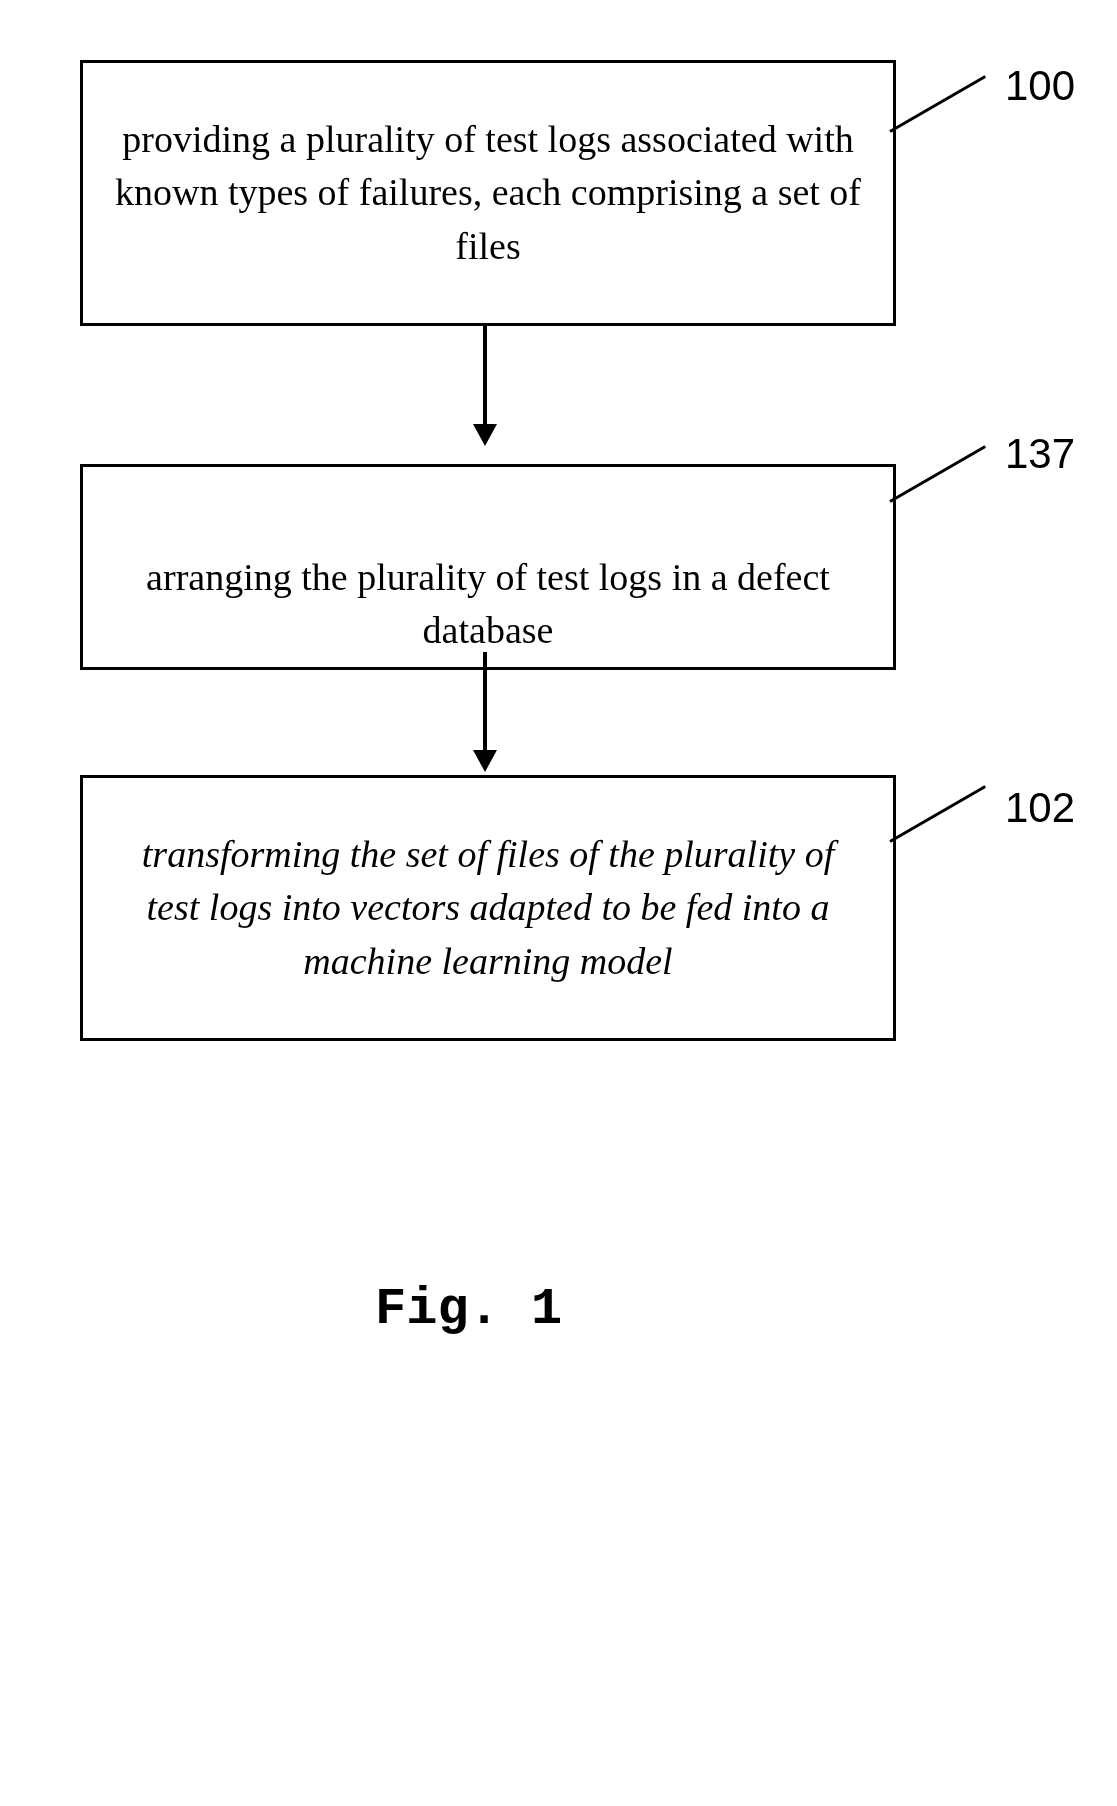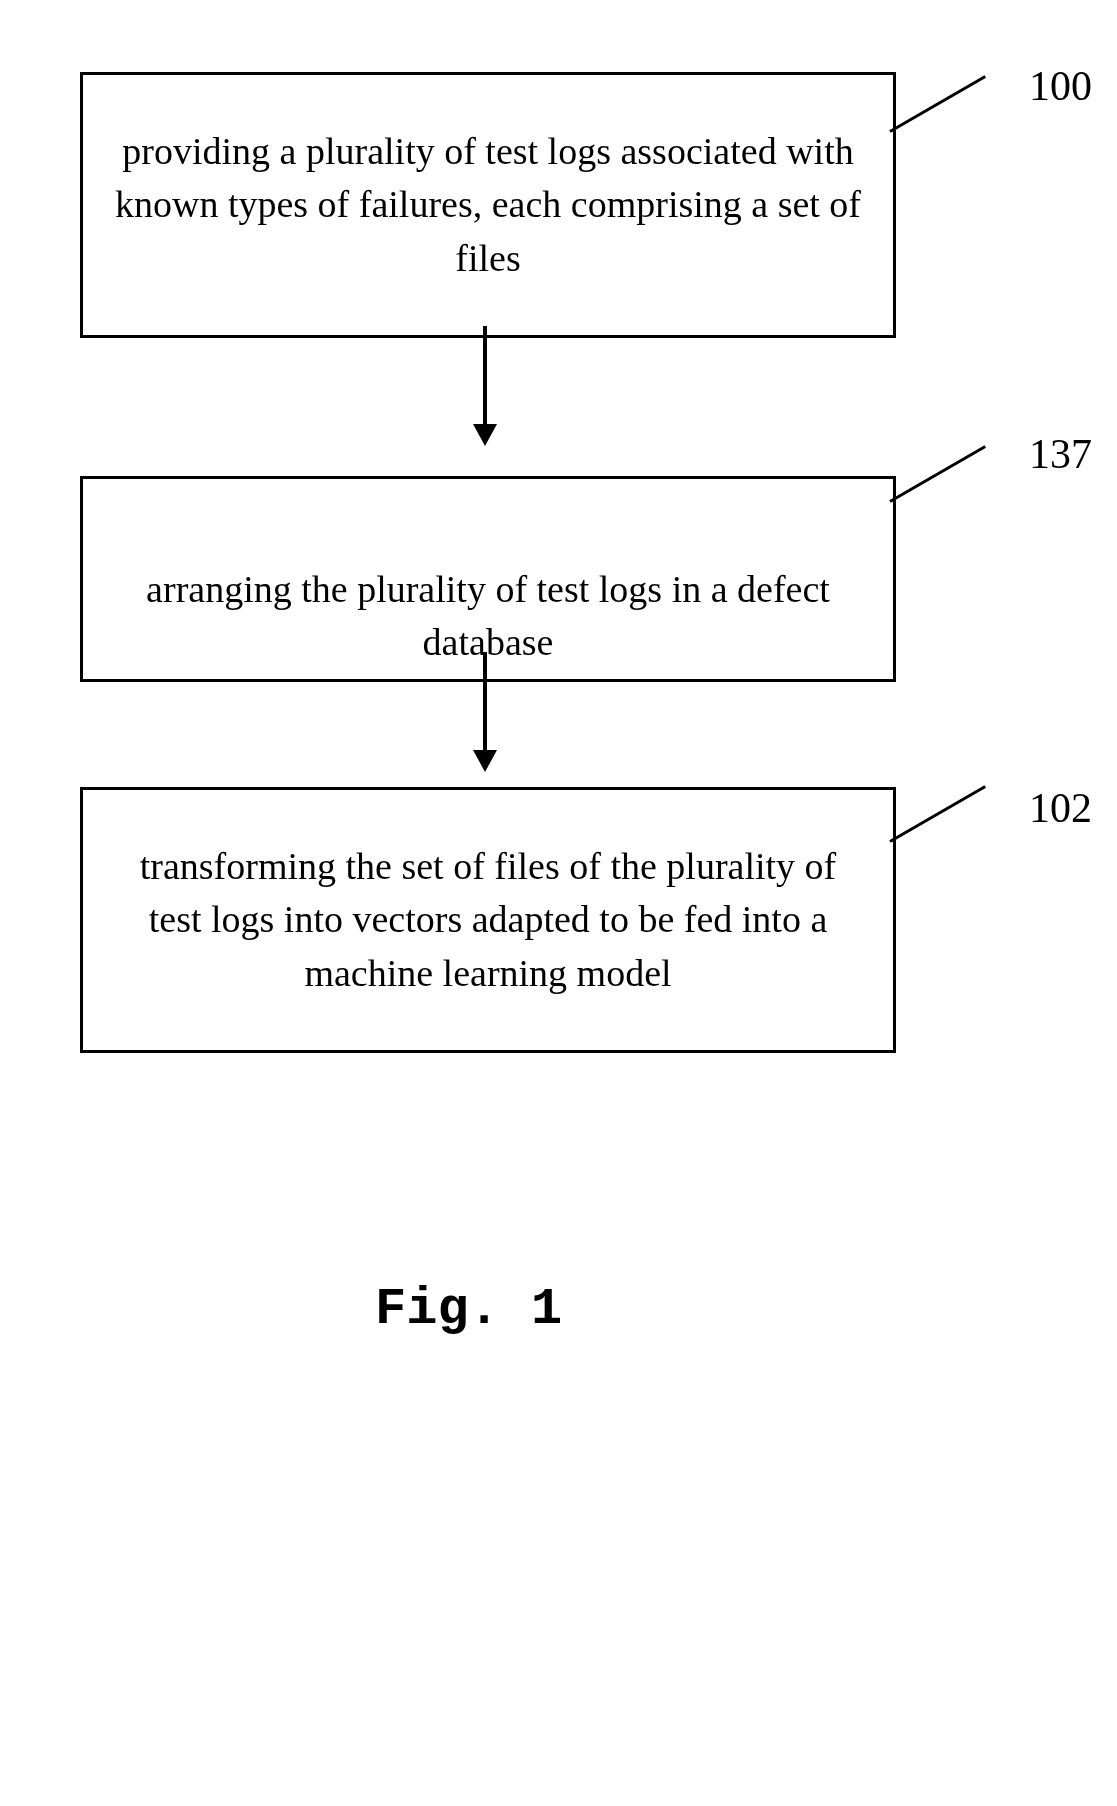--- a/index.html
+++ b/index.html
@@ -12,32 +12,30 @@
       font-family: 'Times New Roman', serif;
     }
     .step-box {
       position: absolute;
       border: 3px solid black;
       display: flex;
       align-items: center;
       justify-content: center;
       text-align: center;
       background: white;
-      margin-top: 12px;
     }
     .step-text {
       font-size: 38px;
       line-height: 1.4;
       padding: 10px 30px;
     }
     .step-label {
       position: absolute;
       font-size: 42px;
-      font-family: Liberation Serif, serif;
-      margin-left: 24px;
+      font-family: Liberation Sans, sans-serif;
     }
     .arrow-line {
       position: absolute;
       background: black;
     }
     .arrow-head {
       position: absolute;
       width: 0;
       height: 0;
       border-left: 12px solid transparent;
@@ -74,20 +72,20 @@
 <div class="step-box" style="left: 80px; top: 464px; width: 810px; height: 200px; align-items: flex-end;">
   <div class="step-text">arranging the plurality of test logs in a defect database</div>
 </div>
 
 <div class="connector-line" style="left: 890px; top: 500px; width: 110px; transform: rotate(-30deg);"></div>
 <div class="step-label" style="left: 1005px; top: 430px;">137</div>
 
 <div class="arrow-line" style="left: 483px; top: 652px; width: 4px; height: 100px;"></div>
 <div class="arrow-head" style="left: 473px; top: 750px;"></div>
 
-<div class="step-box" style="left: 80px; top: 775px; width: 810px; height: 260px;">
+<div class="step-box" style="left: 80px; top: 775px; width: 810px; height: 260px; font-style: italic;">
   <div class="step-text">transforming the set of files of the plurality of test logs into vectors adapted to be fed into a machine learning model</div>
 </div>
 
 <div class="connector-line" style="left: 890px; top: 840px; width: 110px; transform: rotate(-30deg);"></div>
 <div class="step-label" style="left: 1005px; top: 784px;">102</div>
 
 <div class="caption" style="left: 375px; top: 1280px;">Fig. 1</div>
 
 </body></html>

